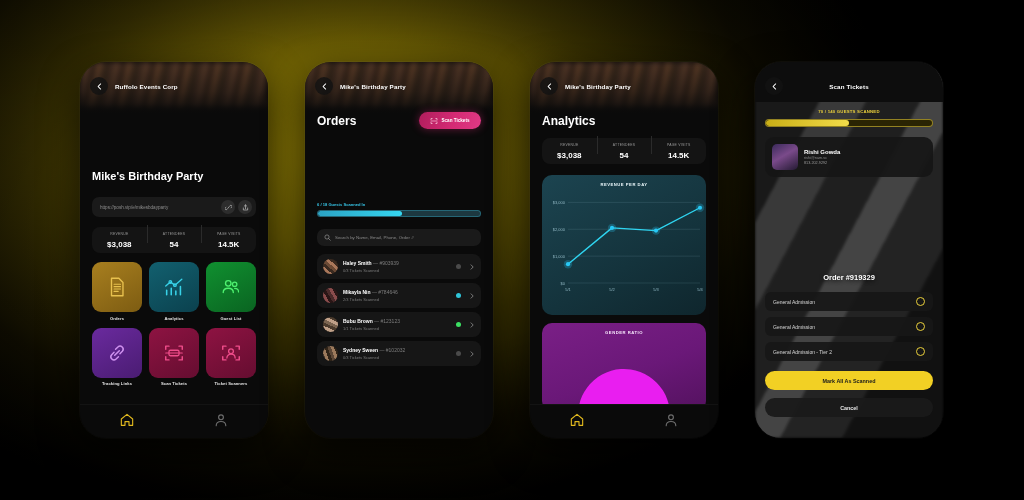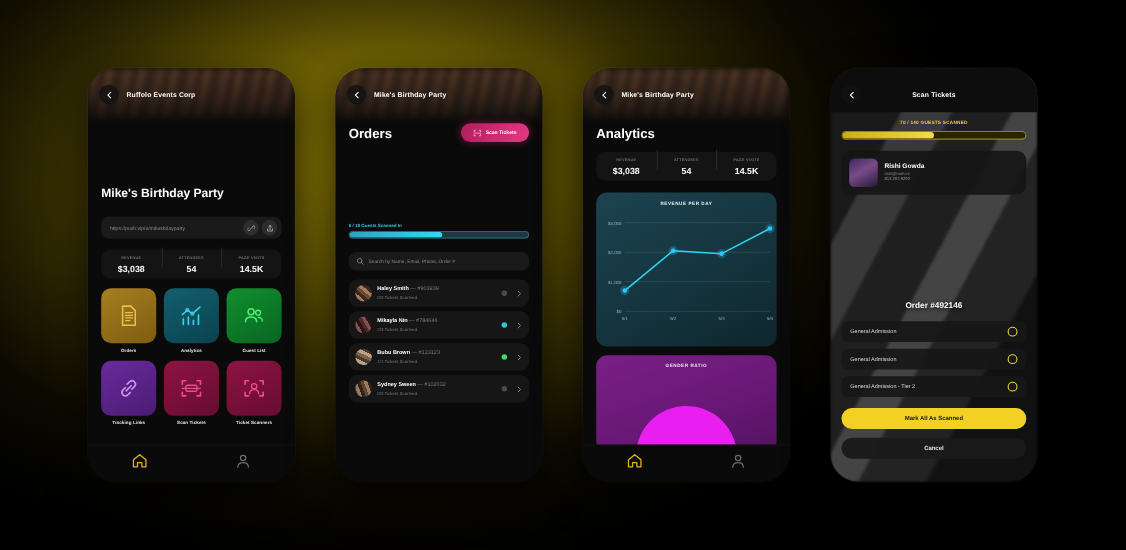--- a/index.html
+++ b/index.html
@@ -551,21 +551,21 @@
 
     <div class="guest-card" style="top:75px;">
       <div class="guest-av"></div>
       <div>
         <div class="g-name">Rishi Gowda</div>
         <div class="g-mail">rishi@nam.vc</div>
         <div class="g-phone">813.202.9292</div>
       </div>
     </div>
 
-    <div class="order-hd" style="top:211px;">Order #492146</div>
+    <div class="order-hd" style="top:211px;">Order #919329</div>
 
     <div class="tix-row" style="top:230px;">
       <div class="tix-label">General Admission</div>
       <div class="tix-ring"></div>
     </div>
     <div class="tix-row" style="top:255px;">
       <div class="tix-label">General Admission</div>
       <div class="tix-ring"></div>
     </div>
     <div class="tix-row" style="top:280px;">

